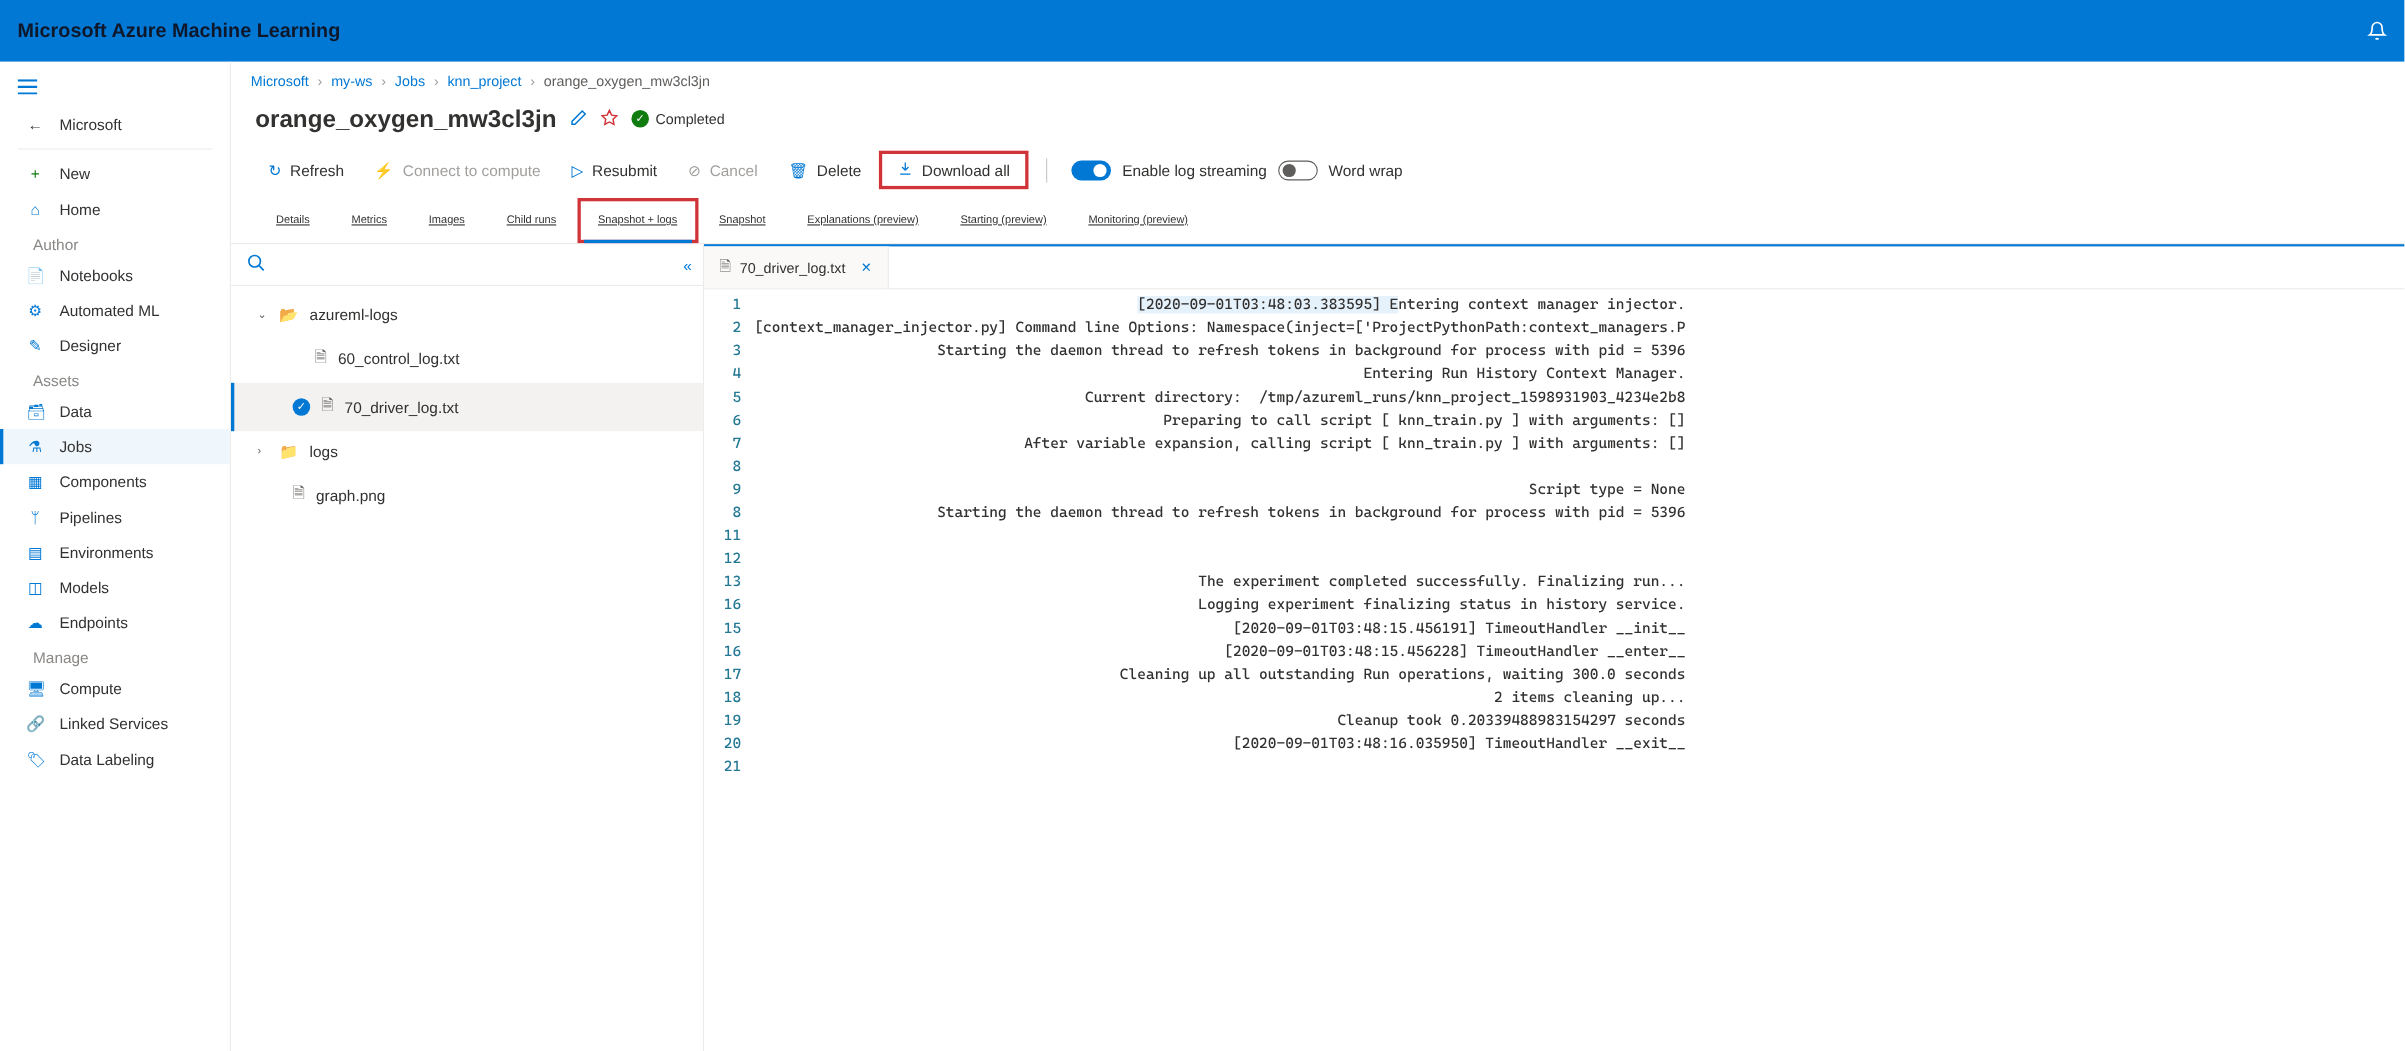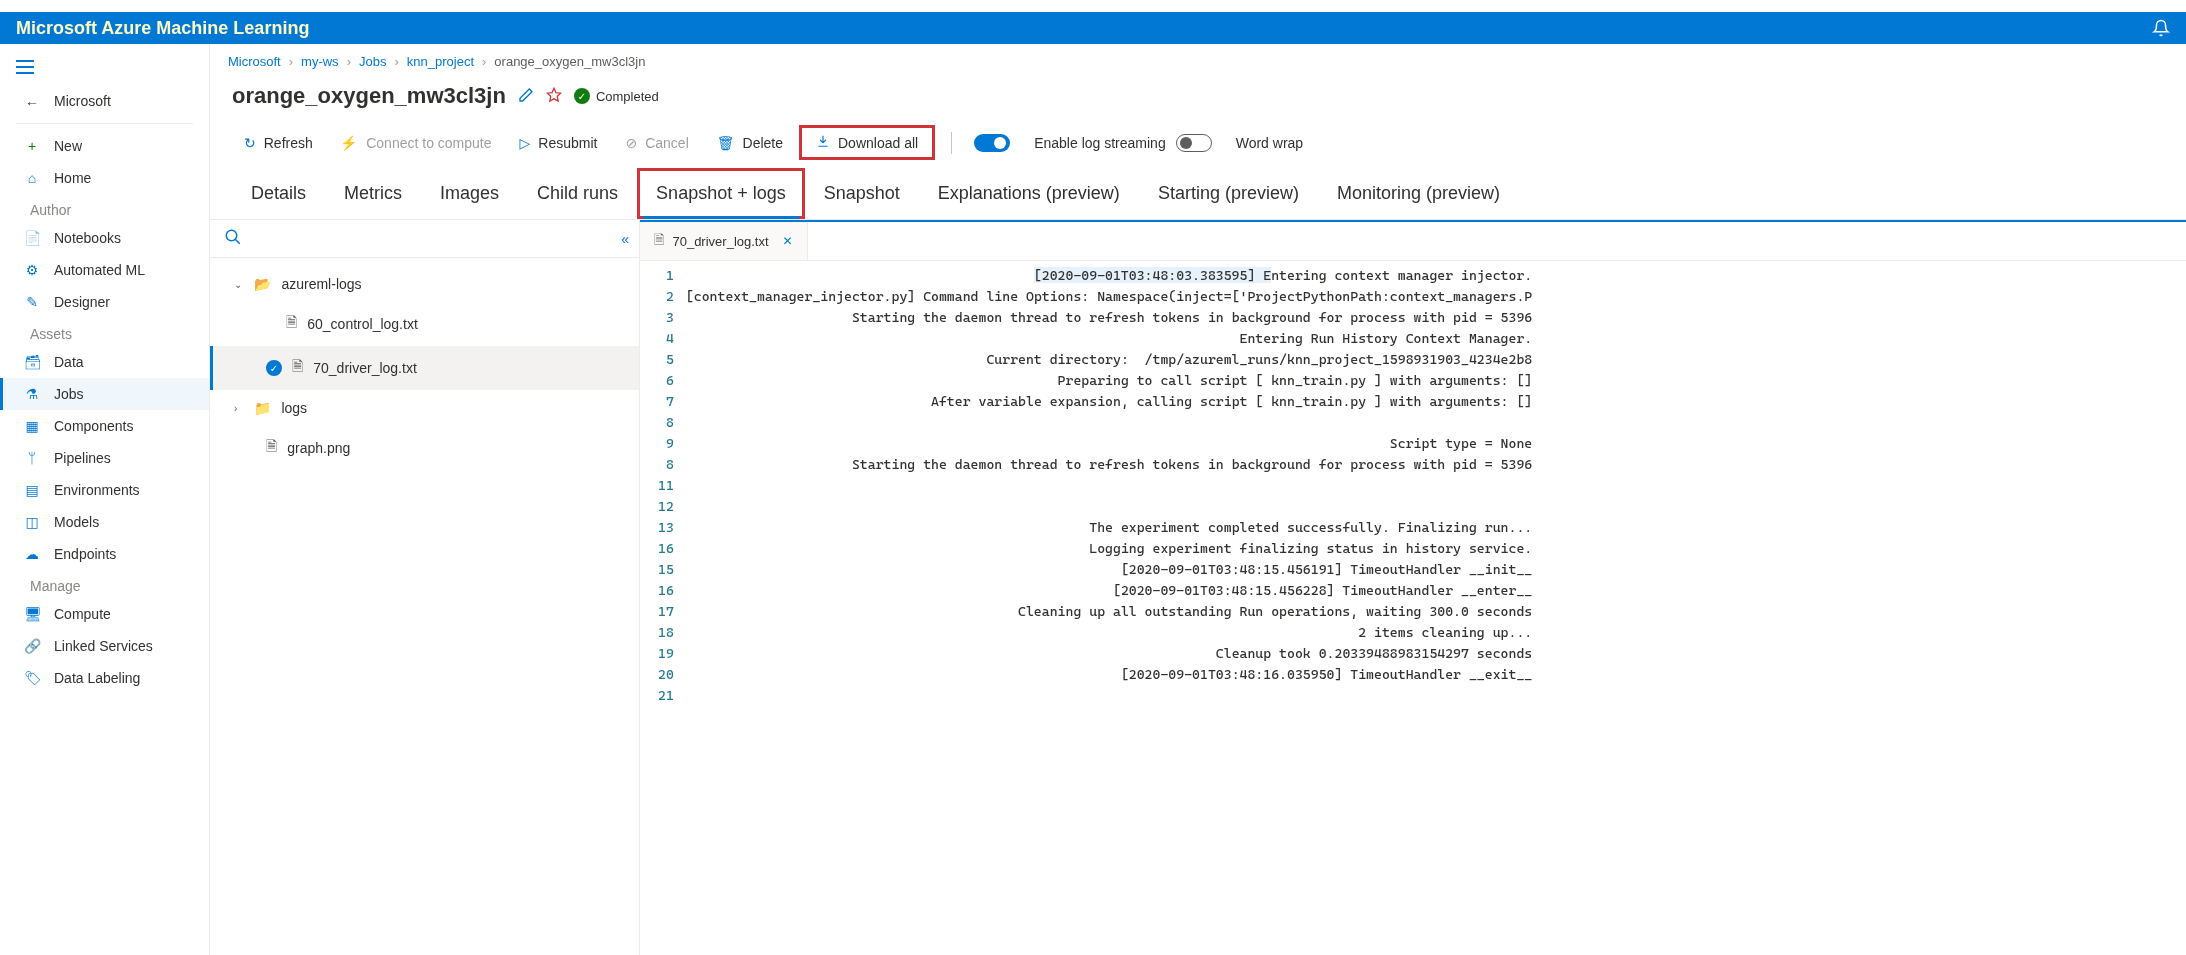--- a/index.html
+++ b/index.html
@@ -1,19 +1,19 @@
 <!DOCTYPE html>
 <html><head>
 <meta charset="utf-8">
 <style>
   * { box-sizing: border-box; margin: 0; padding: 0; }
   body { font-family: "Segoe UI", -apple-system, sans-serif; font-size: 14px; color: #323130; overflow: hidden; }
 
   
-  .topbar { background:#0078d4; color:#fef9c3; height:32px; display:flex; align-items:center; padding:0 16px; justify-content:space-between;margin-top:12px;}
+  .topbar { background:#0078d4; color:#0f172a; height:56px; display:flex; align-items:center; padding:0 16px; justify-content:space-between;}
   .topbar-title { font-size:18px; font-weight:600; }
   .topbar-right { display:flex; align-items:center; }
   .notif-icon { width:18px; height:18px; }
 
   .shell { display:flex; height:calc(100vh - 44px); }
 
   
   .leftnav { width:210px; border-right:1px solid #edebe9; padding-top:8px; overflow-y:auto; flex-shrink:0;}
   .nav-hamburger { padding:8px 16px; color:#0078d4; }
   .nav-sec-label { font-size:14px; color:#8a8886; padding:8px 16px 4px 30px; }
@@ -40,25 +40,25 @@
   
   .toolbar { display:flex; align-items:center; gap:4px; padding:4px 22px 8px; }
   .tbtn { display:flex; align-items:center; gap:8px; padding:6px 10px; cursor:pointer; font-size:14px; border:2px solid transparent; border-radius:0;}
   .tbtn.disabled { color:#a19f9d; cursor:default; }
   .tbtn-highlight { border:3px solid #d13438; padding:6px 14px; }
   .toolbar-sep { width:1px; height:22px; background:#c8c6c4; margin:0 12px; }
   .toggle { width:36px; height:18px; border-radius:9px; background:#0078d4; position:relative; }
   .toggle::after { content:""; position:absolute; width:12px; height:12px; background:#fff; border-radius:50%; top:3px; right:4px; }
   .toggle.off { background:#fff; border:1px solid #605e5c; }
   .toggle.off::after { background:#605e5c; left:3px; right:auto; top:2px; }
-  .toggle-wrap { display:flex; align-items:center; gap:24px; margin-left:6px; }
+  .toggle-wrap { display:flex; align-items:center; gap:10px; margin-left:6px; }
 
   
   .tabs { display:flex; gap:0; padding:0 22px; border-bottom:1px solid #edebe9; }
-  .tab { padding:12px 16px; cursor:pointer; font-size:18px; border:3px solid transparent; }
+  .tab { padding:12px 16px; cursor:pointer; font-size:10px; border:3px solid transparent;text-decoration:underline; }
   .tab.current { border:3px solid #d13438; border-bottom:3px solid #d13438; position:relative; }
   .tab.current::after { content:""; position:absolute; left:3px; right:3px; bottom:-3px; height:3px; background:#0078d4; }
 
   
   .content-split { display:flex; flex:1; min-height:0; }
   .file-panel { width:430px; border-right:1px solid #edebe9; display:flex; flex-direction:column; }
   .file-panel-top { display:flex; align-items:center; justify-content:space-between; padding:8px 14px; border-bottom:1px solid #edebe9; }
   .search-ic { color:#0078d4; }
   .collapse-ic { color:#0078d4; font-size:14px; letter-spacing:-4px; }
   .file-tree { padding:8px 0; overflow:auto; flex:1; }

